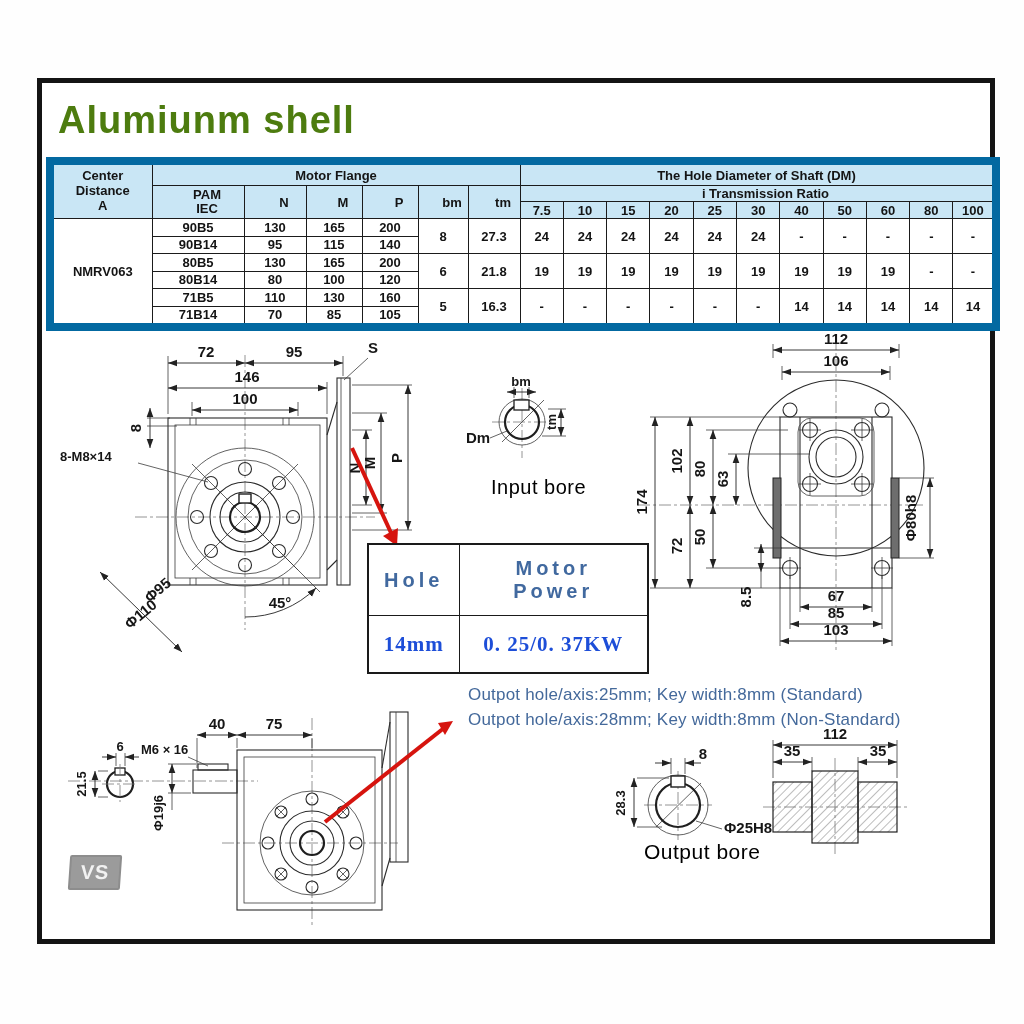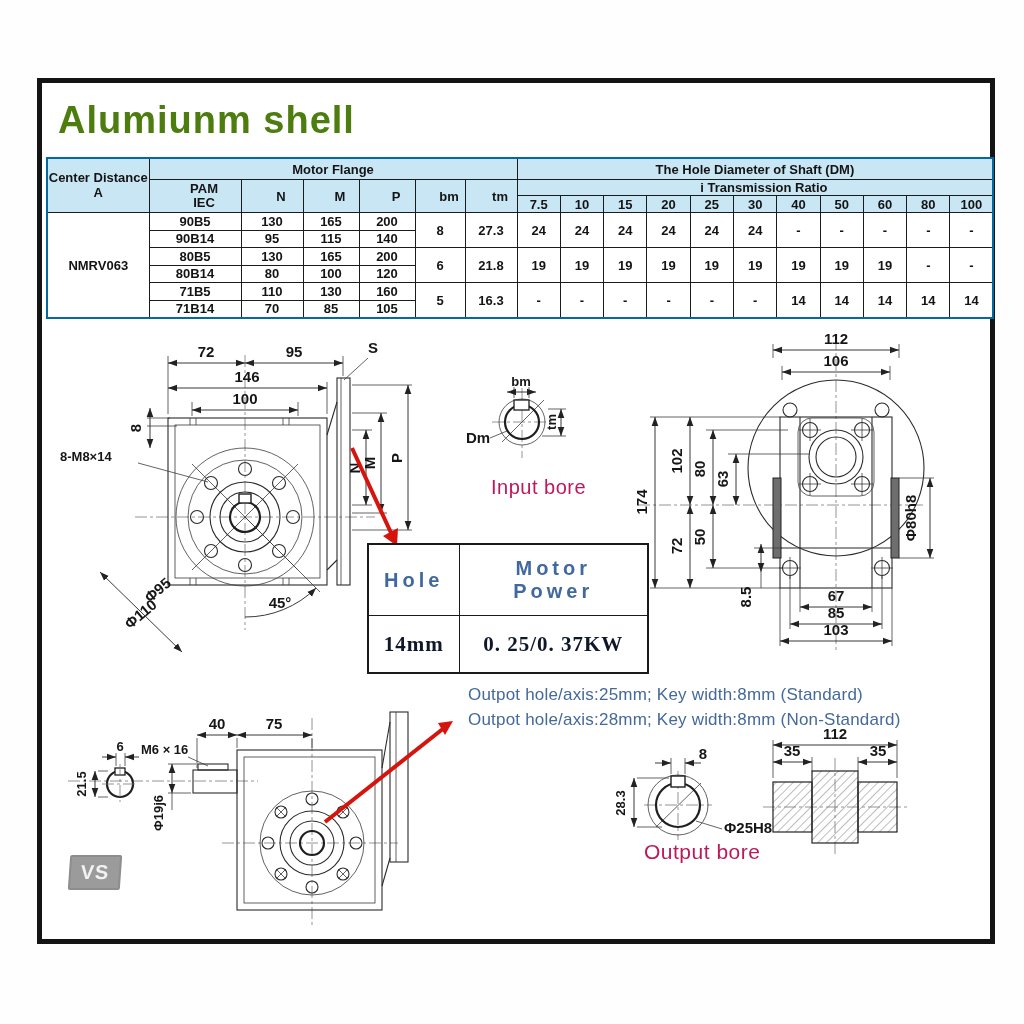--- a/index.html
+++ b/index.html
@@ -4,44 +4,44 @@
 <style>
   html,body{margin:0;padding:0;background:#fff;}
   .page{position:relative;width:1024px;height:1024px;background:#fefefe;overflow:hidden;
         font-family:"Liberation Sans",sans-serif;}
   .frame{position:absolute;left:37px;top:78px;width:958px;height:866px;
          border:5px solid #141414;box-sizing:border-box;background:#fff;}
   .title{position:absolute;left:58px;top:99px;font-size:38px;font-weight:bold;
          color:#4d7c0f;letter-spacing:1px;}
   
   table.spec{position:absolute;left:46px;top:157px;width:946px;border-collapse:collapse;
-             table-layout:fixed;border:2px solid #0369a1;}
+             table-layout:fixed;border:8px solid #0369a1;}
   table.spec th,table.spec td{border:1px solid #1b1b1b;text-align:center;vertical-align:middle;
              font-weight:bold;color:#141414;padding:0;overflow:hidden;}
   table.spec th{background:#c9e6f5;font-size:13px;}
   table.spec td{background:#fff;font-size:13px;}
   tr.hr1 th{height:20px;}
   tr.hr2 th{height:14px;padding-left:18px;}
   tr.hr3 th{height:16px;margin-top:23px;}
   tr.br td{height:16.5px;}
   th.corner{font-size:12.5px;line-height:1.15;white-space:pre-line;}
   th.pamiec{white-space:pre-line;line-height:1.05;}
   th.bmtm{font-size:15px;}
   td.model{font-size:14px;}
   td.bmtmv{font-size:14px;}
   
   table.hole{position:absolute;left:367px;top:543px;width:280px;border-collapse:collapse;
              border:2.5px solid #1a1a1a;table-layout:fixed;background:#fff;}
   table.hole th,table.hole td{border:1.5px solid #1a1a1a;text-align:center;padding:12px;}
   table.hole th{height:33px;font-size:20px;font-weight:bold;color:#41699f;letter-spacing:4px;}
   table.hole td{height:32px;font-family:"Liberation Serif",serif;font-weight:bold;
-                font-size:21px;color:#0f172a;letter-spacing:1px;}
+                font-size:21px;color:#1d4ed8;letter-spacing:1px;}
   
   .note{position:absolute;color:#44699b;font-size:17px;letter-spacing:0.2px;}
-  .cap{position:absolute;color:#be185d;font-size:20px;letter-spacing:0.5px;}
+  .cap{position:absolute;color:#000000;font-size:20px;letter-spacing:0.5px;}
   .vs{position:absolute;left:69px;top:855px;width:48px;height:31px;background:#9b9b9b;
       border:2px solid #8d8d8d;border-radius:2px;color:#f2f2f2;font-weight:bold;font-size:20px;
       display:flex;align-items:center;justify-content:center;transform:skewX(-4deg);
       letter-spacing:1px;}
   
   svg.draw{position:absolute;left:40px;top:330px;}
   .ln{stroke:#2b2b2b;stroke-width:1.1;fill:none;}
   .lt{stroke:#3a3a3a;stroke-width:0.8;fill:none;}
   .lk{stroke:#1f1f1f;stroke-width:2.2;fill:none;}
   .cl{stroke:#787878;stroke-width:0.8;fill:none;stroke-dasharray:12 3 3 3;}

